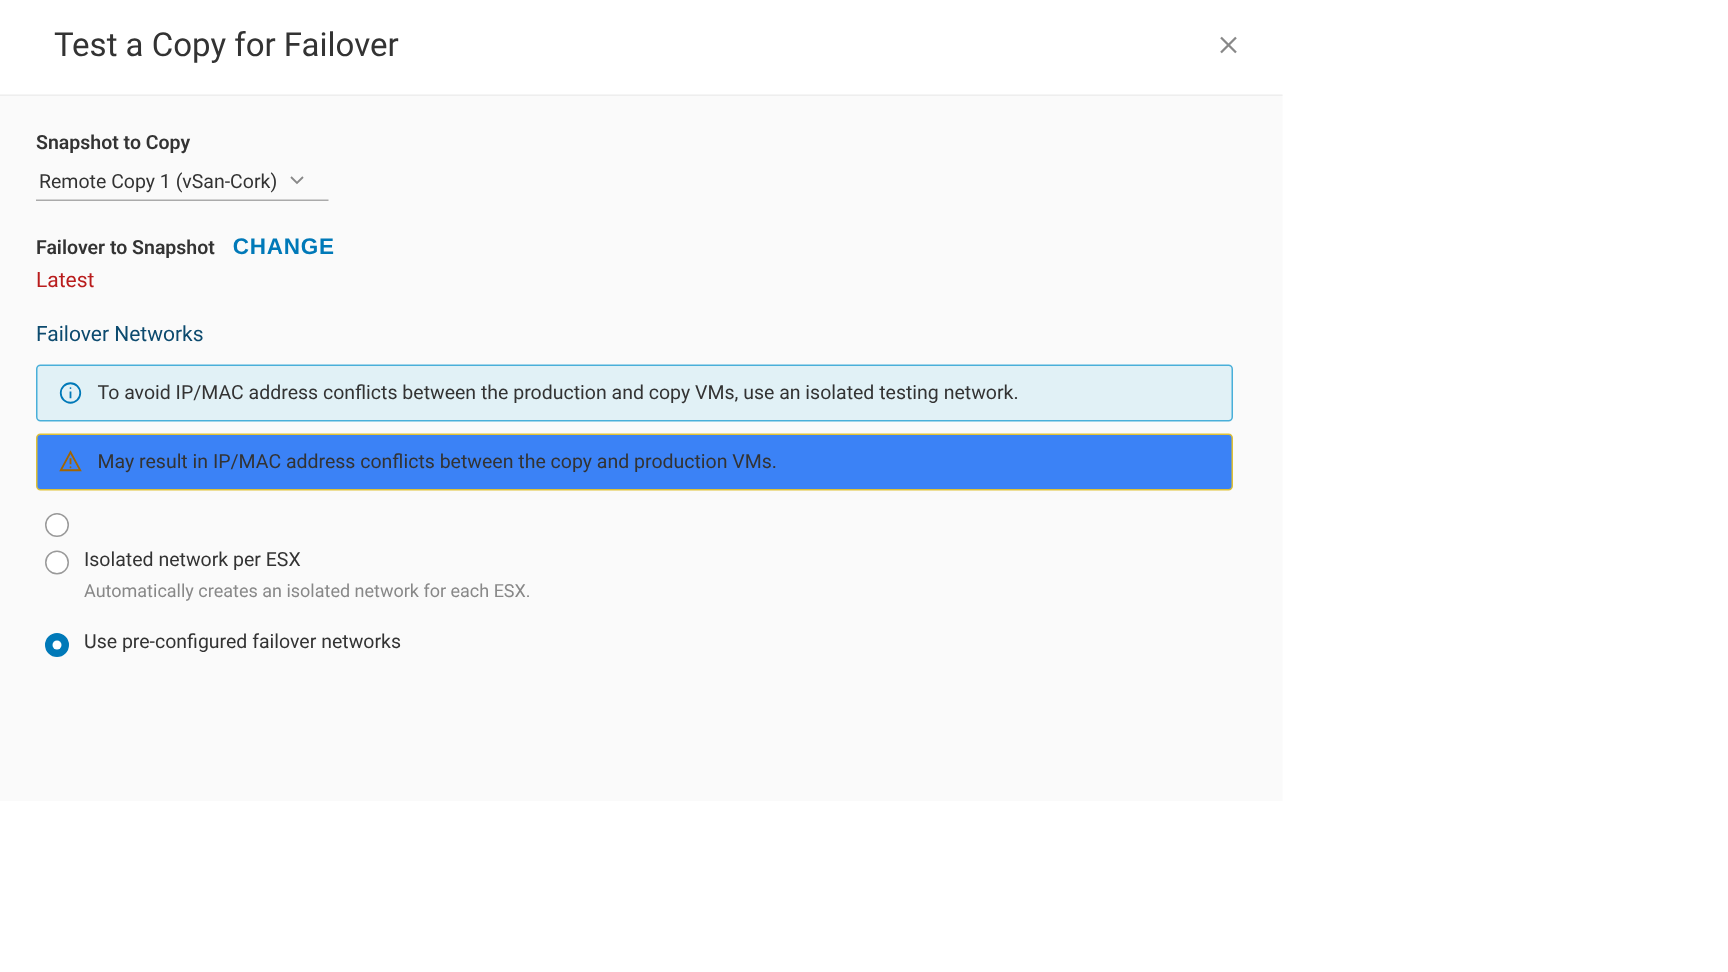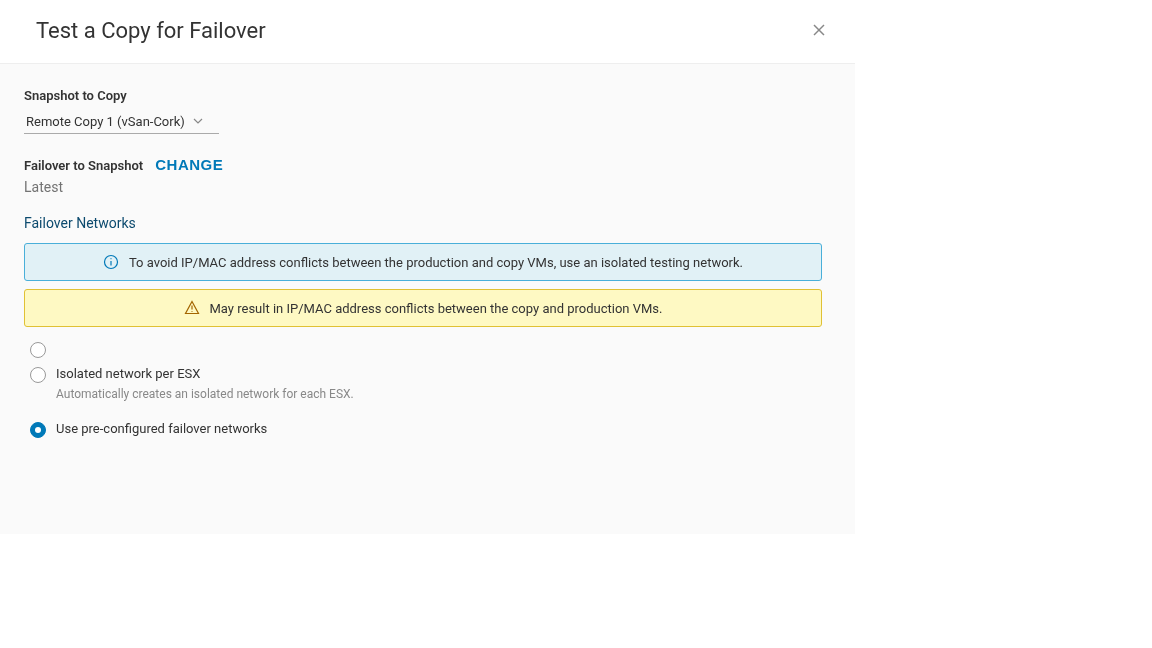--- a/index.html
+++ b/index.html
@@ -111,48 +111,47 @@
       letter-spacing: 0.5px;
       color: #0079b8;
       text-transform: uppercase;
       cursor: pointer;
       background: none;
       border: none;
       padding: 0;
     }
     .muted-value {
       font-size: 14px;
-      color: #737373;
+      color: #b91c1c;
       margin-bottom: 20px;
     }
     .subheading {
       font-size: 14px;
       color: #0c4a6e;
       margin-bottom: 12px;
     }
 
     .alert {
       display: flex;
       align-items: center;
       gap: 10px;
       padding: 10px 14px;
       border-radius: 3px;
       margin-bottom: 8px;
       font-size: 13px;
       width: 798px;
       max-width: 100%;
-      justify-content: center;
     }
     .alert-info {
       background: #e1f1f6;
       border: 1px solid #49afd9;
       color: #333;
     }
     .alert-warn {
-      background: #fef9c3;
+      background: #3b82f6;
       border: 1px solid #e0c134;
       color: #333;
     }
     .alert .icon-slot {
       flex-shrink: 0;
       display: flex;
       align-items: center;
     }
     .alert .icon-slot svg {
       width: 16px;

